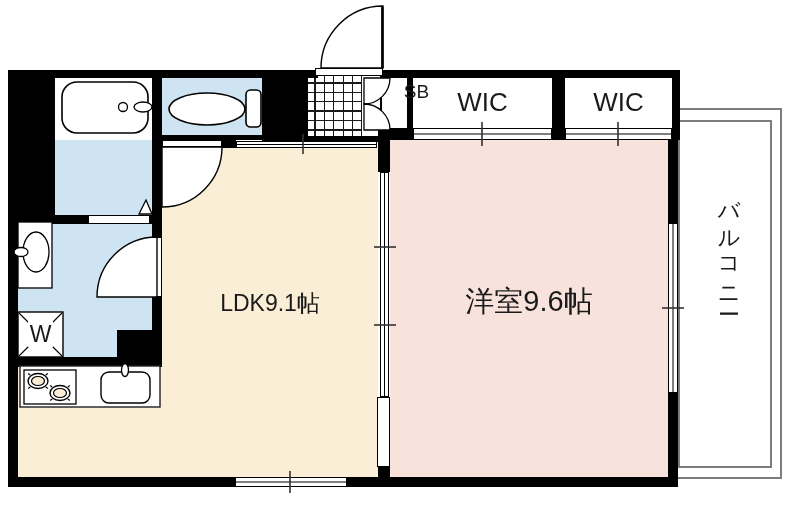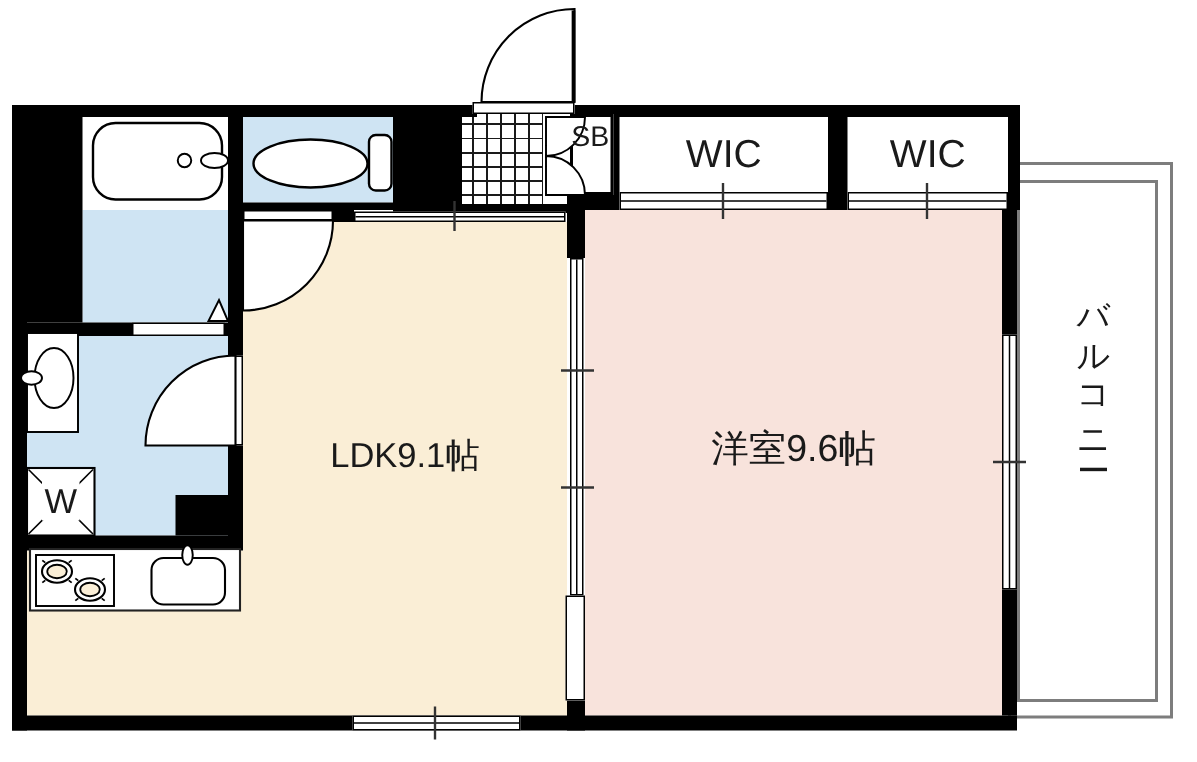--- a/index.html
+++ b/index.html
@@ -18,21 +18,21 @@
     background-image:
       repeating-linear-gradient(0deg,#1a1a1a 0 1.3px,transparent 1.3px 9.4px),
       repeating-linear-gradient(90deg,#1a1a1a 0 1.3px,transparent 1.3px 9.4px);
   }
   .op{position:absolute;background:#fff;border:1.3px solid #000;box-sizing:border-box;}
   .bal{position:absolute;border:2.4px solid #7d7d7d;box-sizing:border-box;background:transparent;}
   .lbl{position:absolute;color:#1a1a1a;white-space:nowrap;}
   .center{text-align:center;}
   svg{position:absolute;left:0;top:0;pointer-events:none;}
   #sb-box{position:absolute;left:380px;top:76px;width:29px;height:54px;background:#fff;border:2.2px solid #000;box-sizing:border-box;}
-  #sb-label{left:380px;top:80px;width:27px;font-size:19px;line-height:1.22;text-align:center;word-break:break-all;letter-spacing:0;}
+  #sb-label{left:403px;top:80px;width:27px;font-size:19px;line-height:1.22;text-align:center;word-break:break-all;letter-spacing:0;}
   #balcony-label{left:714px;top:186px;height:180px;writing-mode:vertical-rl;text-orientation:mixed;font-size:22px;letter-spacing:4px;}
   #washer-label span{background:#fff;padding:0 2px;}
 </style>
 </head>
 <body>
 
 <div id="plan">
 
   <div class="bal" style="left:672px;top:108px;width:110px;height:371px;"></div>
   <div class="bal" style="left:678px;top:120px;width:94px;height:348px;"></div>
@@ -164,21 +164,21 @@
       <line x1="618" y1="122" x2="618" y2="146"></line>
       <line x1="303" y1="134" x2="303" y2="154"></line>
       <line x1="374" y1="247" x2="396" y2="247"></line>
       <line x1="374" y1="325" x2="396" y2="325"></line>
       <line x1="662" y1="308" x2="684" y2="308"></line>
       <line x1="290" y1="471" x2="290" y2="493"></line>
     </g>
   </svg>
 
   <div class="lbl center" style="left:162px;top:288px;width:216px;font-size:23px;">LDK9.1帖</div>
-  <div class="lbl center" style="left:390px;top:282px;width:278px;font-size:25px;">洋室9.6帖</div>
+  <div class="lbl center" style="left:390px;top:282px;width:278px;font-size:29px;">洋室9.6帖</div>
   <div class="lbl center" style="left:413px;top:77px;width:139px;height:51px;line-height:51px;font-size:26px;">WIC</div>
   <div class="lbl center" style="left:565px;top:77px;width:107px;height:51px;line-height:51px;font-size:26px;">WIC</div>
   <div class="lbl" id="sb-label">SB</div>
   <div class="lbl" id="balcony-label">バルコニー</div>
   <div class="lbl center" id="washer-label" style="left:18px;top:321px;width:45px;font-size:23px;">
     <span>W</span>
   </div>
 
 </div>
 

